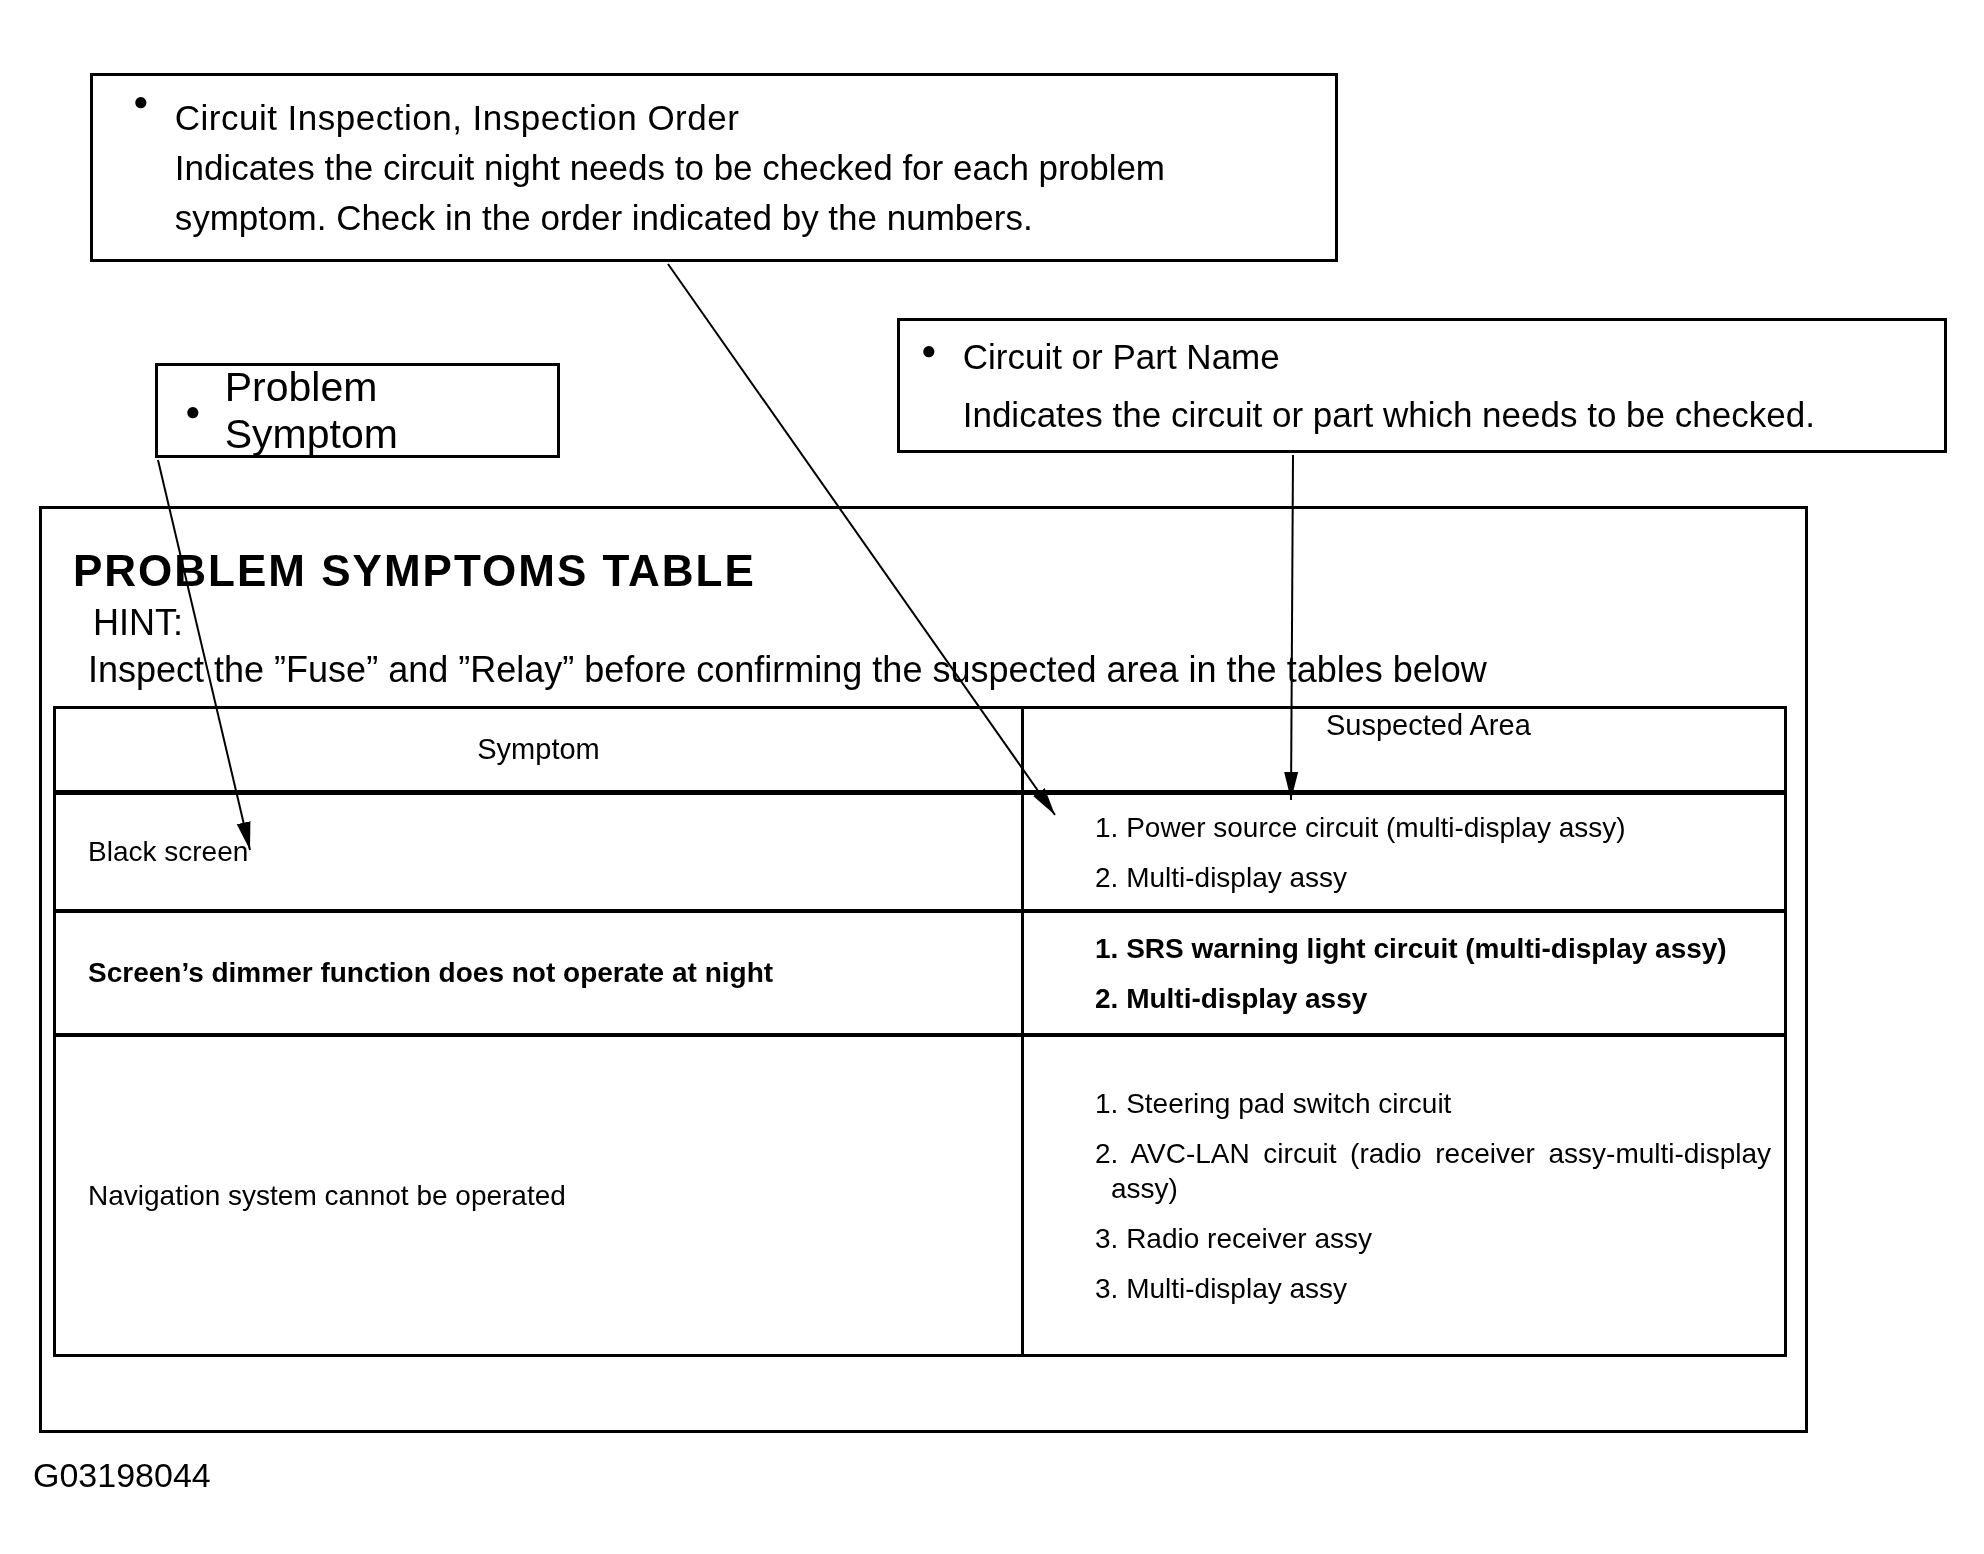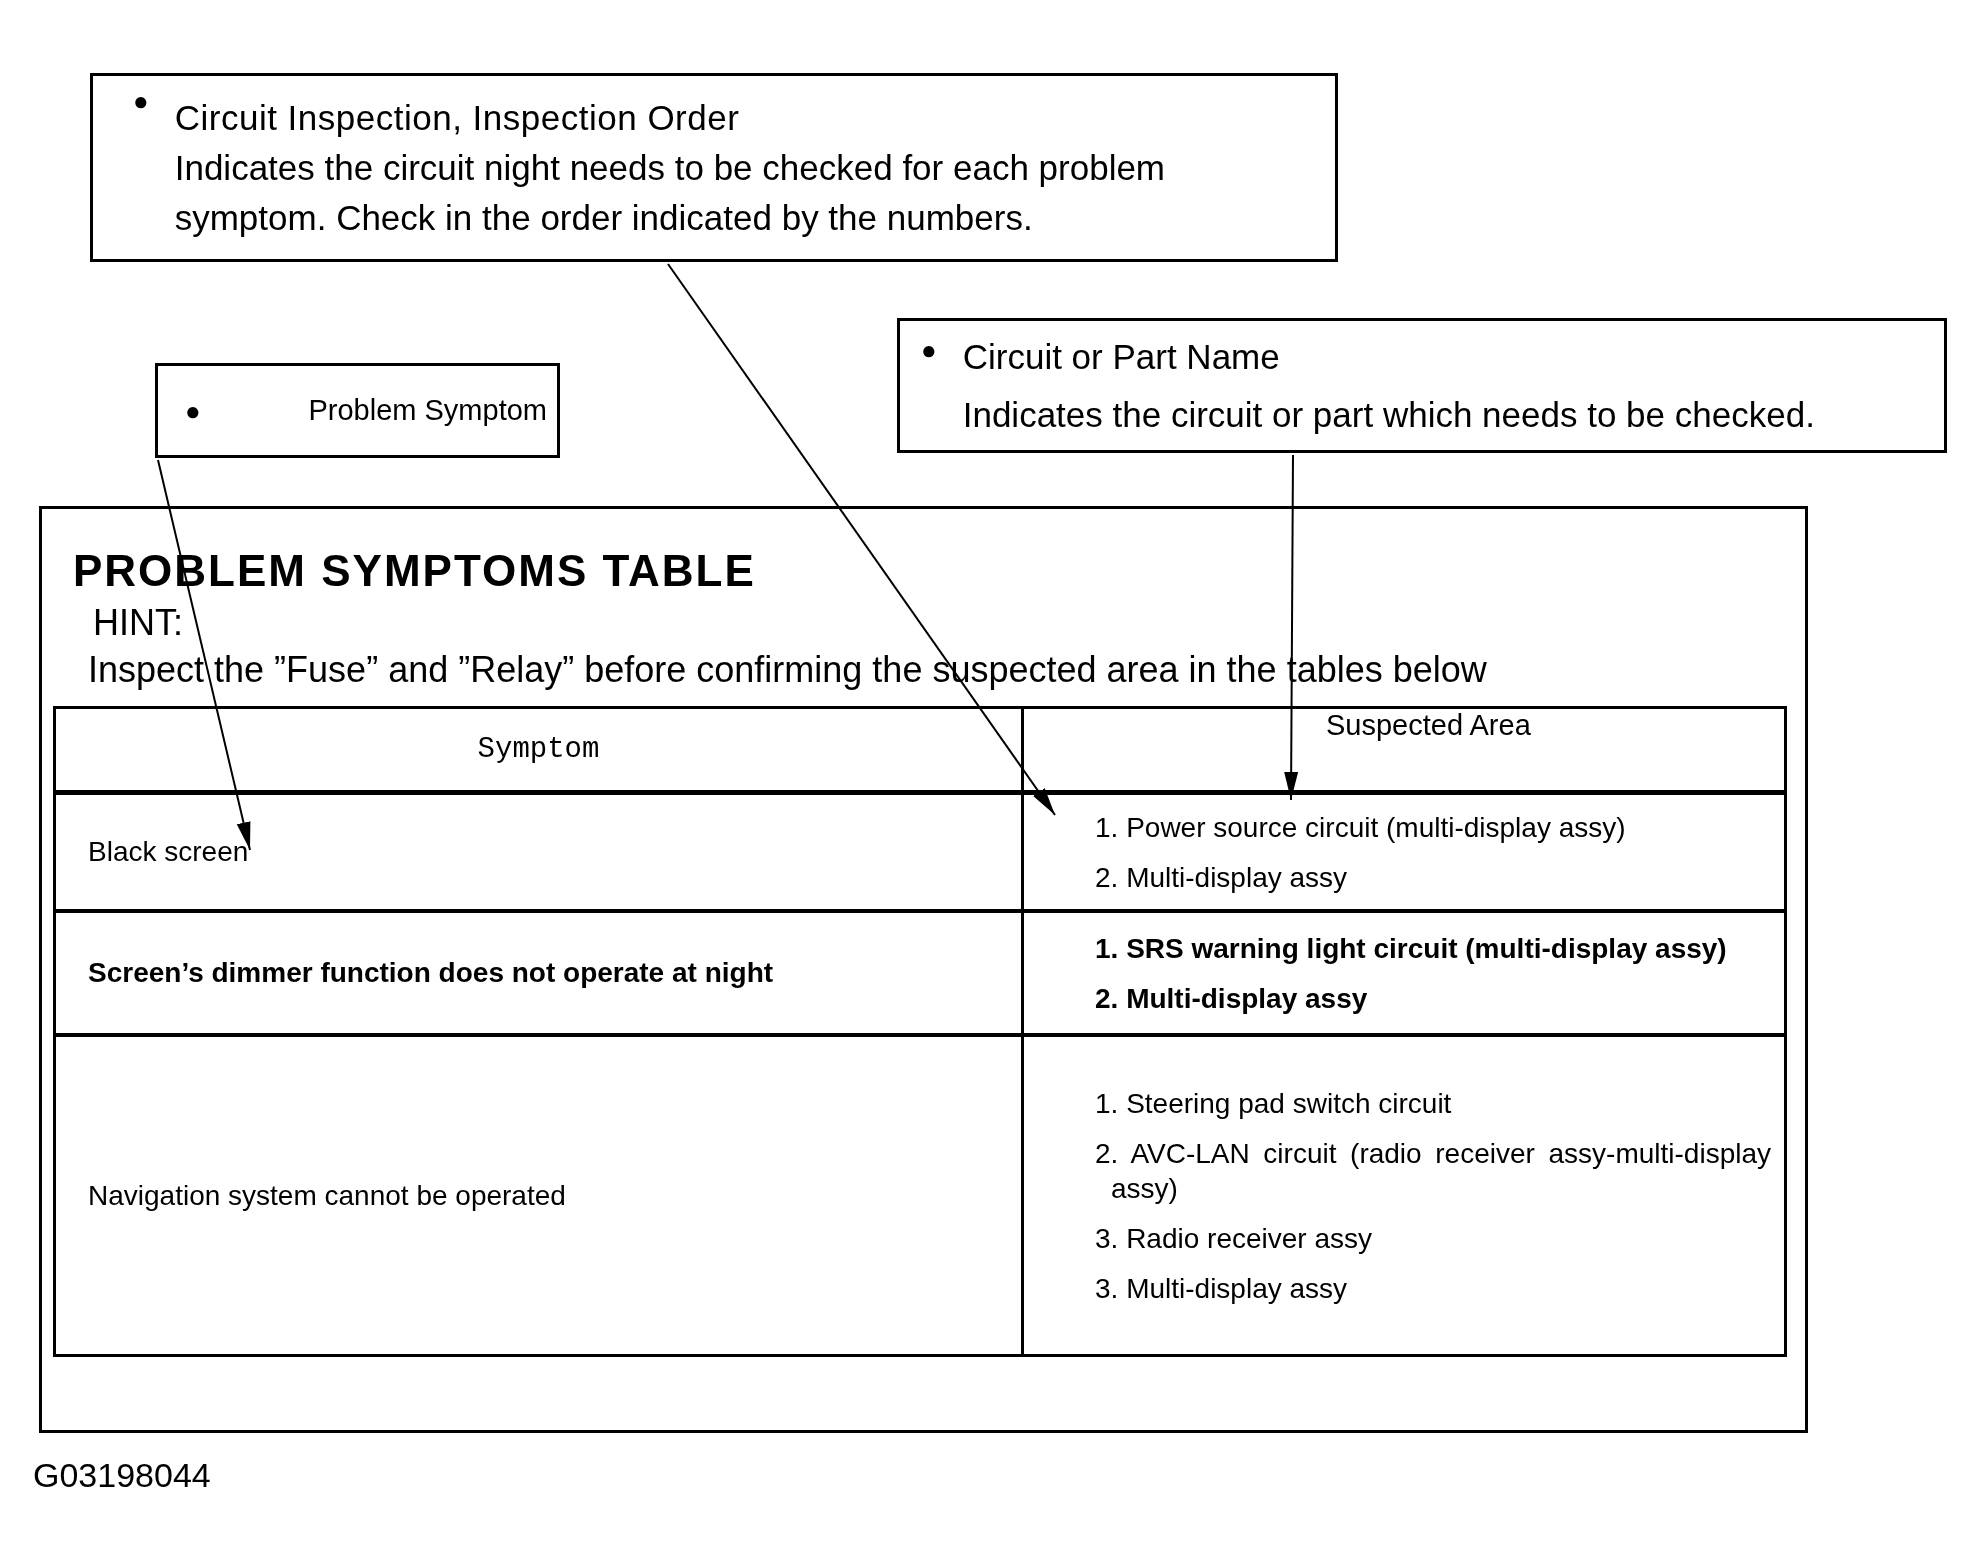--- a/index.html
+++ b/index.html
@@ -32,21 +32,21 @@
   .callout .bullet.centered { align-self: center; }
   .callout .ctext { flex: 1 1 auto; }
 
   .co-top { left: 90px; top: 73px; width: 1248px; height: 189px; padding: 0 10px 0 40px; align-items: center; }
   .co-top .bullet { margin-top: 12px; margin-right: 26px; }
   .co-top .ctext { font-size: 35px; line-height: 50px; }
   .co-top .ctext .l1 { letter-spacing: 0.5px; }
 
   .co-ps { left: 155px; top: 363px; width: 405px; height: 95px; padding: 0 10px 0 27px; }
   .co-ps .bullet { margin-right: 24px; }
-  .co-ps .ctext { font-size: 29px; text-align: right; }
+  .co-ps .ctext { font-size: 41px; }
 
   .co-cp { left: 897px; top: 318px; width: 1050px; height: 135px; padding: 0 10px 0 21px; }
   .co-cp .bullet { margin-top: 16px; margin-right: 26px; }
   .co-cp .ctext { font-size: 35px; line-height: 58px; }
 
   
   .outer-box {
     left: 39px; top: 506px; width: 1769px; height: 927px;
     border: 3px solid #000; box-sizing: border-box;
   }
@@ -61,21 +61,21 @@
     display: flex; flex-direction: column;
   }
   .trow { display: flex; box-sizing: border-box; }
   .trow-header { height: 86px; border-bottom: 5px solid #000; }
   .trow-1 { height: 118px; border-bottom: 4px solid #000; }
   .trow-2 { height: 124px; border-bottom: 4px solid #000; font-weight: bold; }
   .trow-3 { flex: 1 1 auto; }
   .cell { box-sizing: border-box; display: flex; flex-direction: column; justify-content: center; }
   .cell-sym { flex: 0 0 965px; padding-left: 32px; font-size: 28px; }
   .cell-sus { flex: 1 1 auto; border-left: 3px solid #000; padding-left: 23px; font-size: 28px; }
-  .th-sym { align-items: center; padding-left: 0; font-size: 29px; font-family: Liberation Mono, monospace; }
+  .th-sym { align-items: center; padding-left: 0; font-size: 29px; }
   .th-sus { display: block; padding-left: 302px; font-size: 29px;
             display: flex; justify-content: flex-start; }
   .sus-list { display: flex; flex-direction: column; row-gap: 15px; }
   .sa-item {
     width: 660px;
     line-height: 35px;
     text-align: justify;
     padding-left: 16px;
     text-indent: -16px;
     margin-left: 48px;

